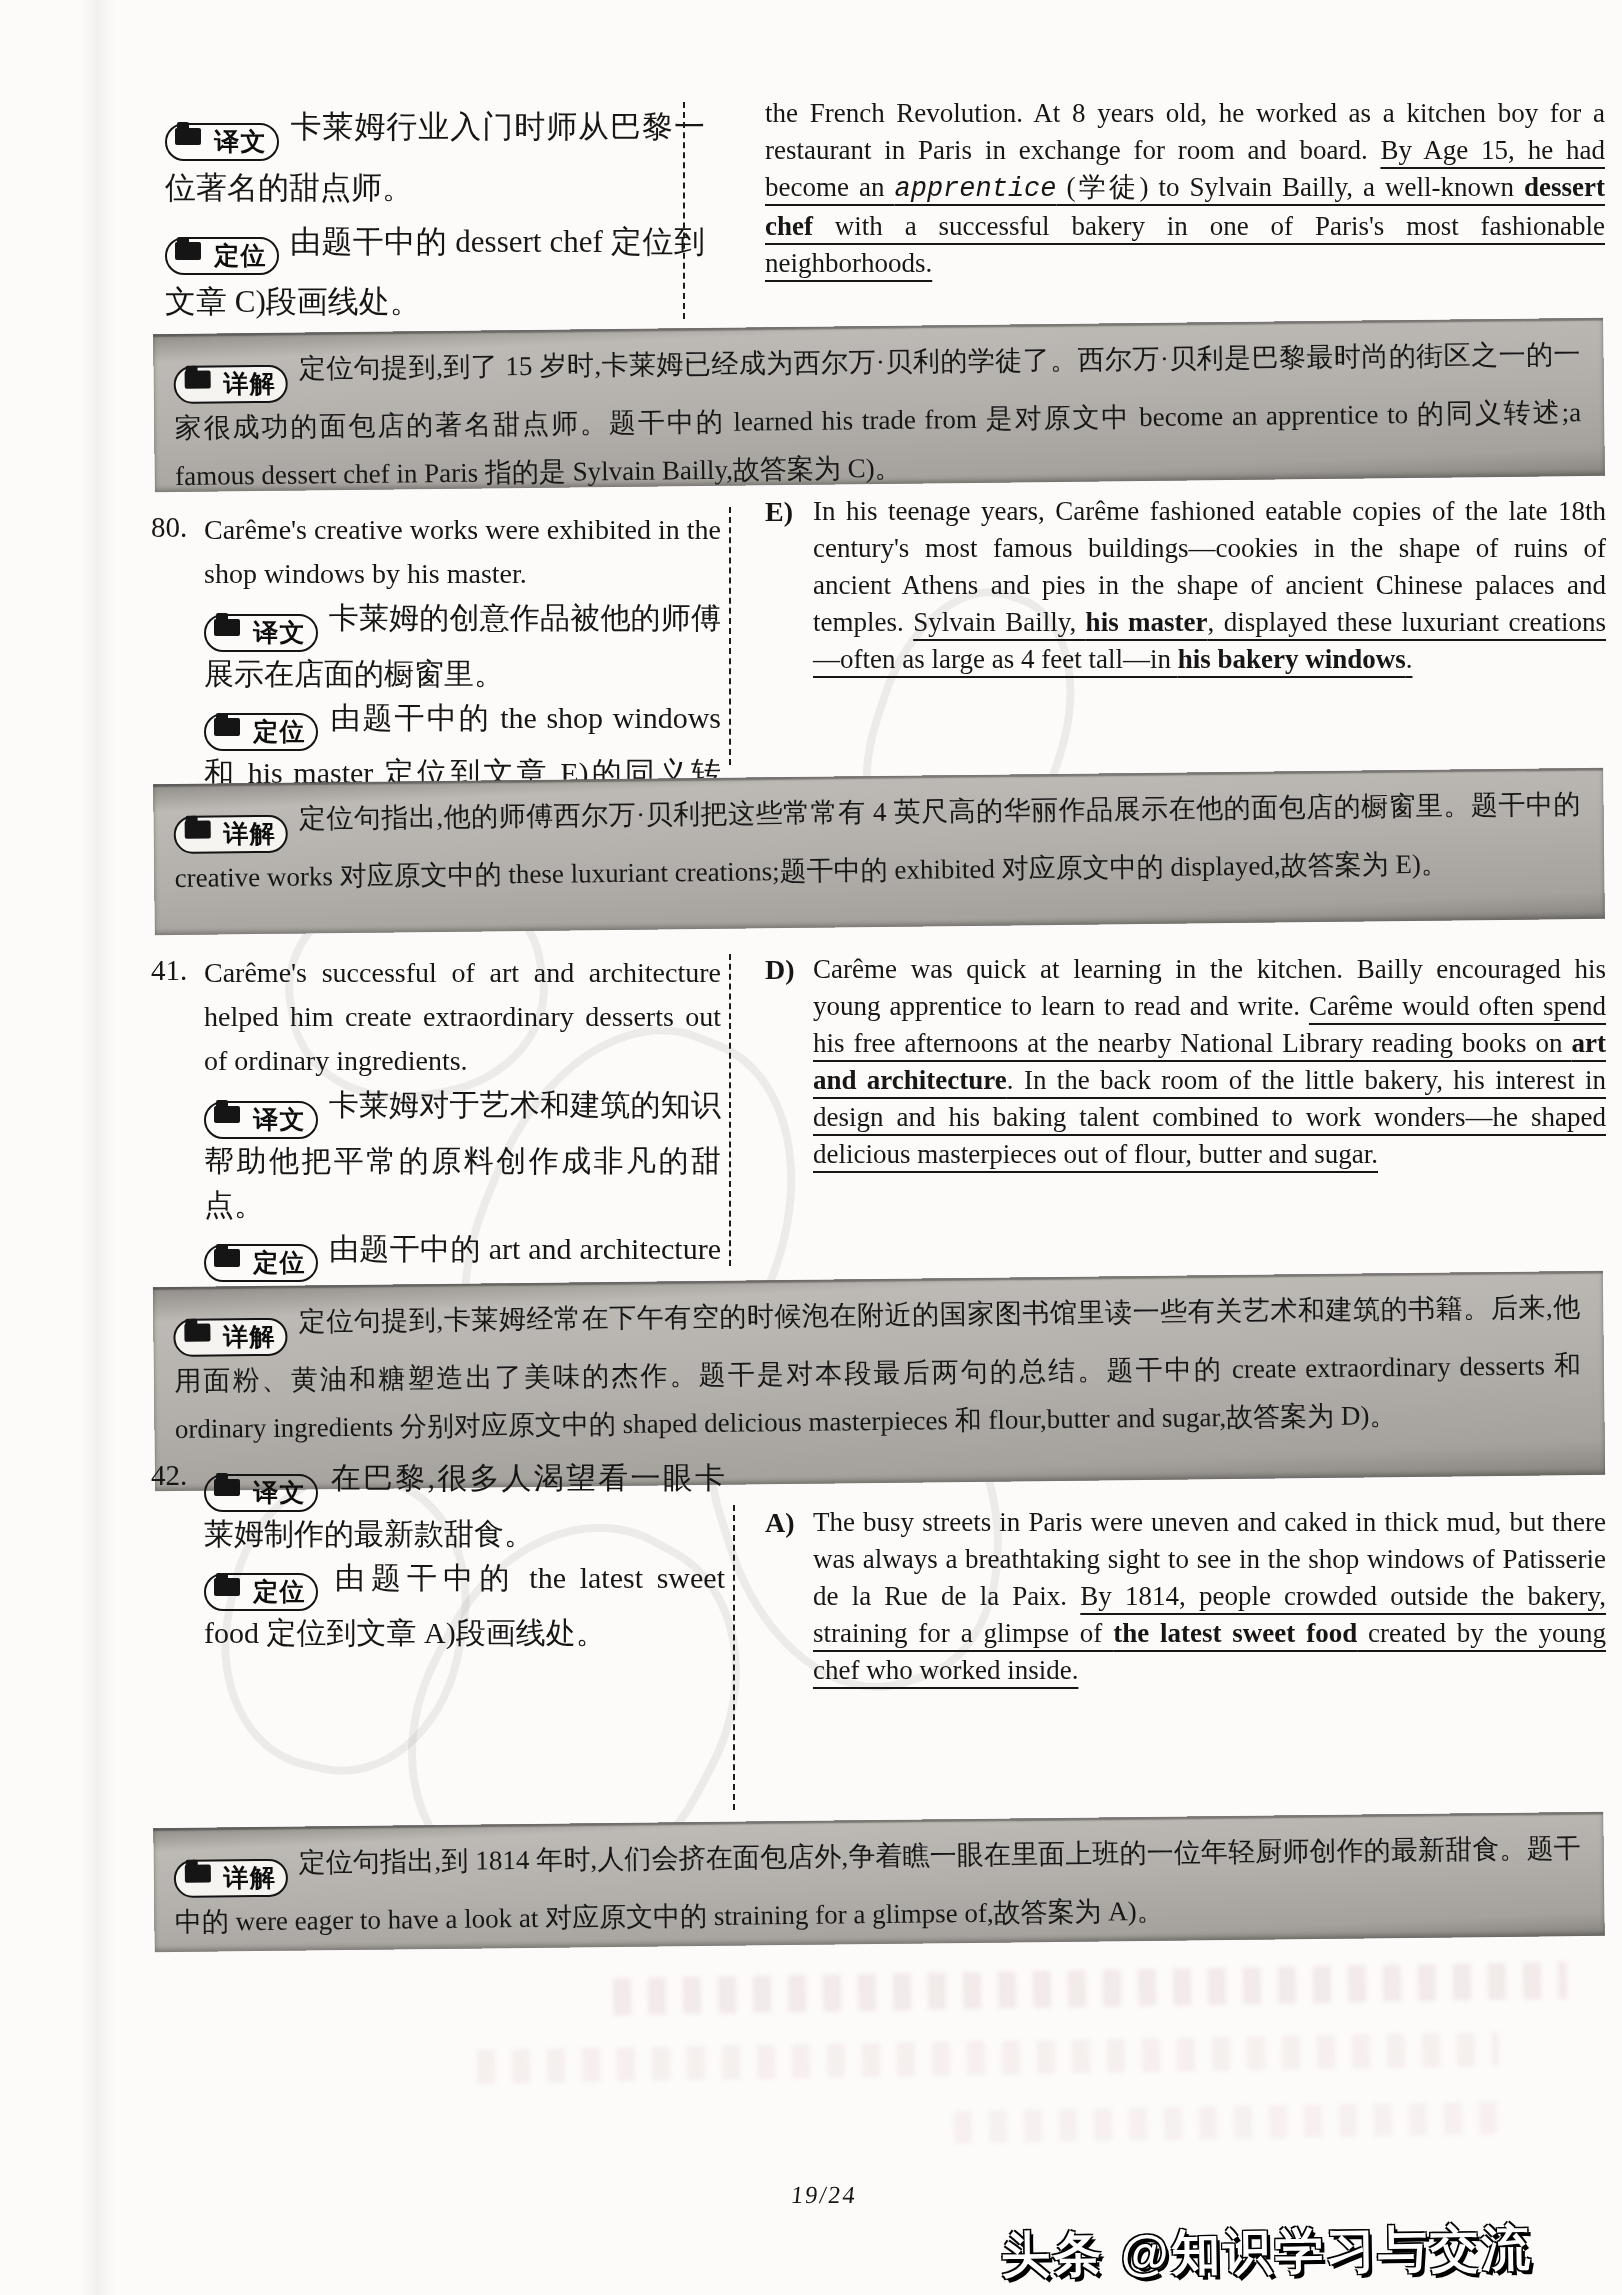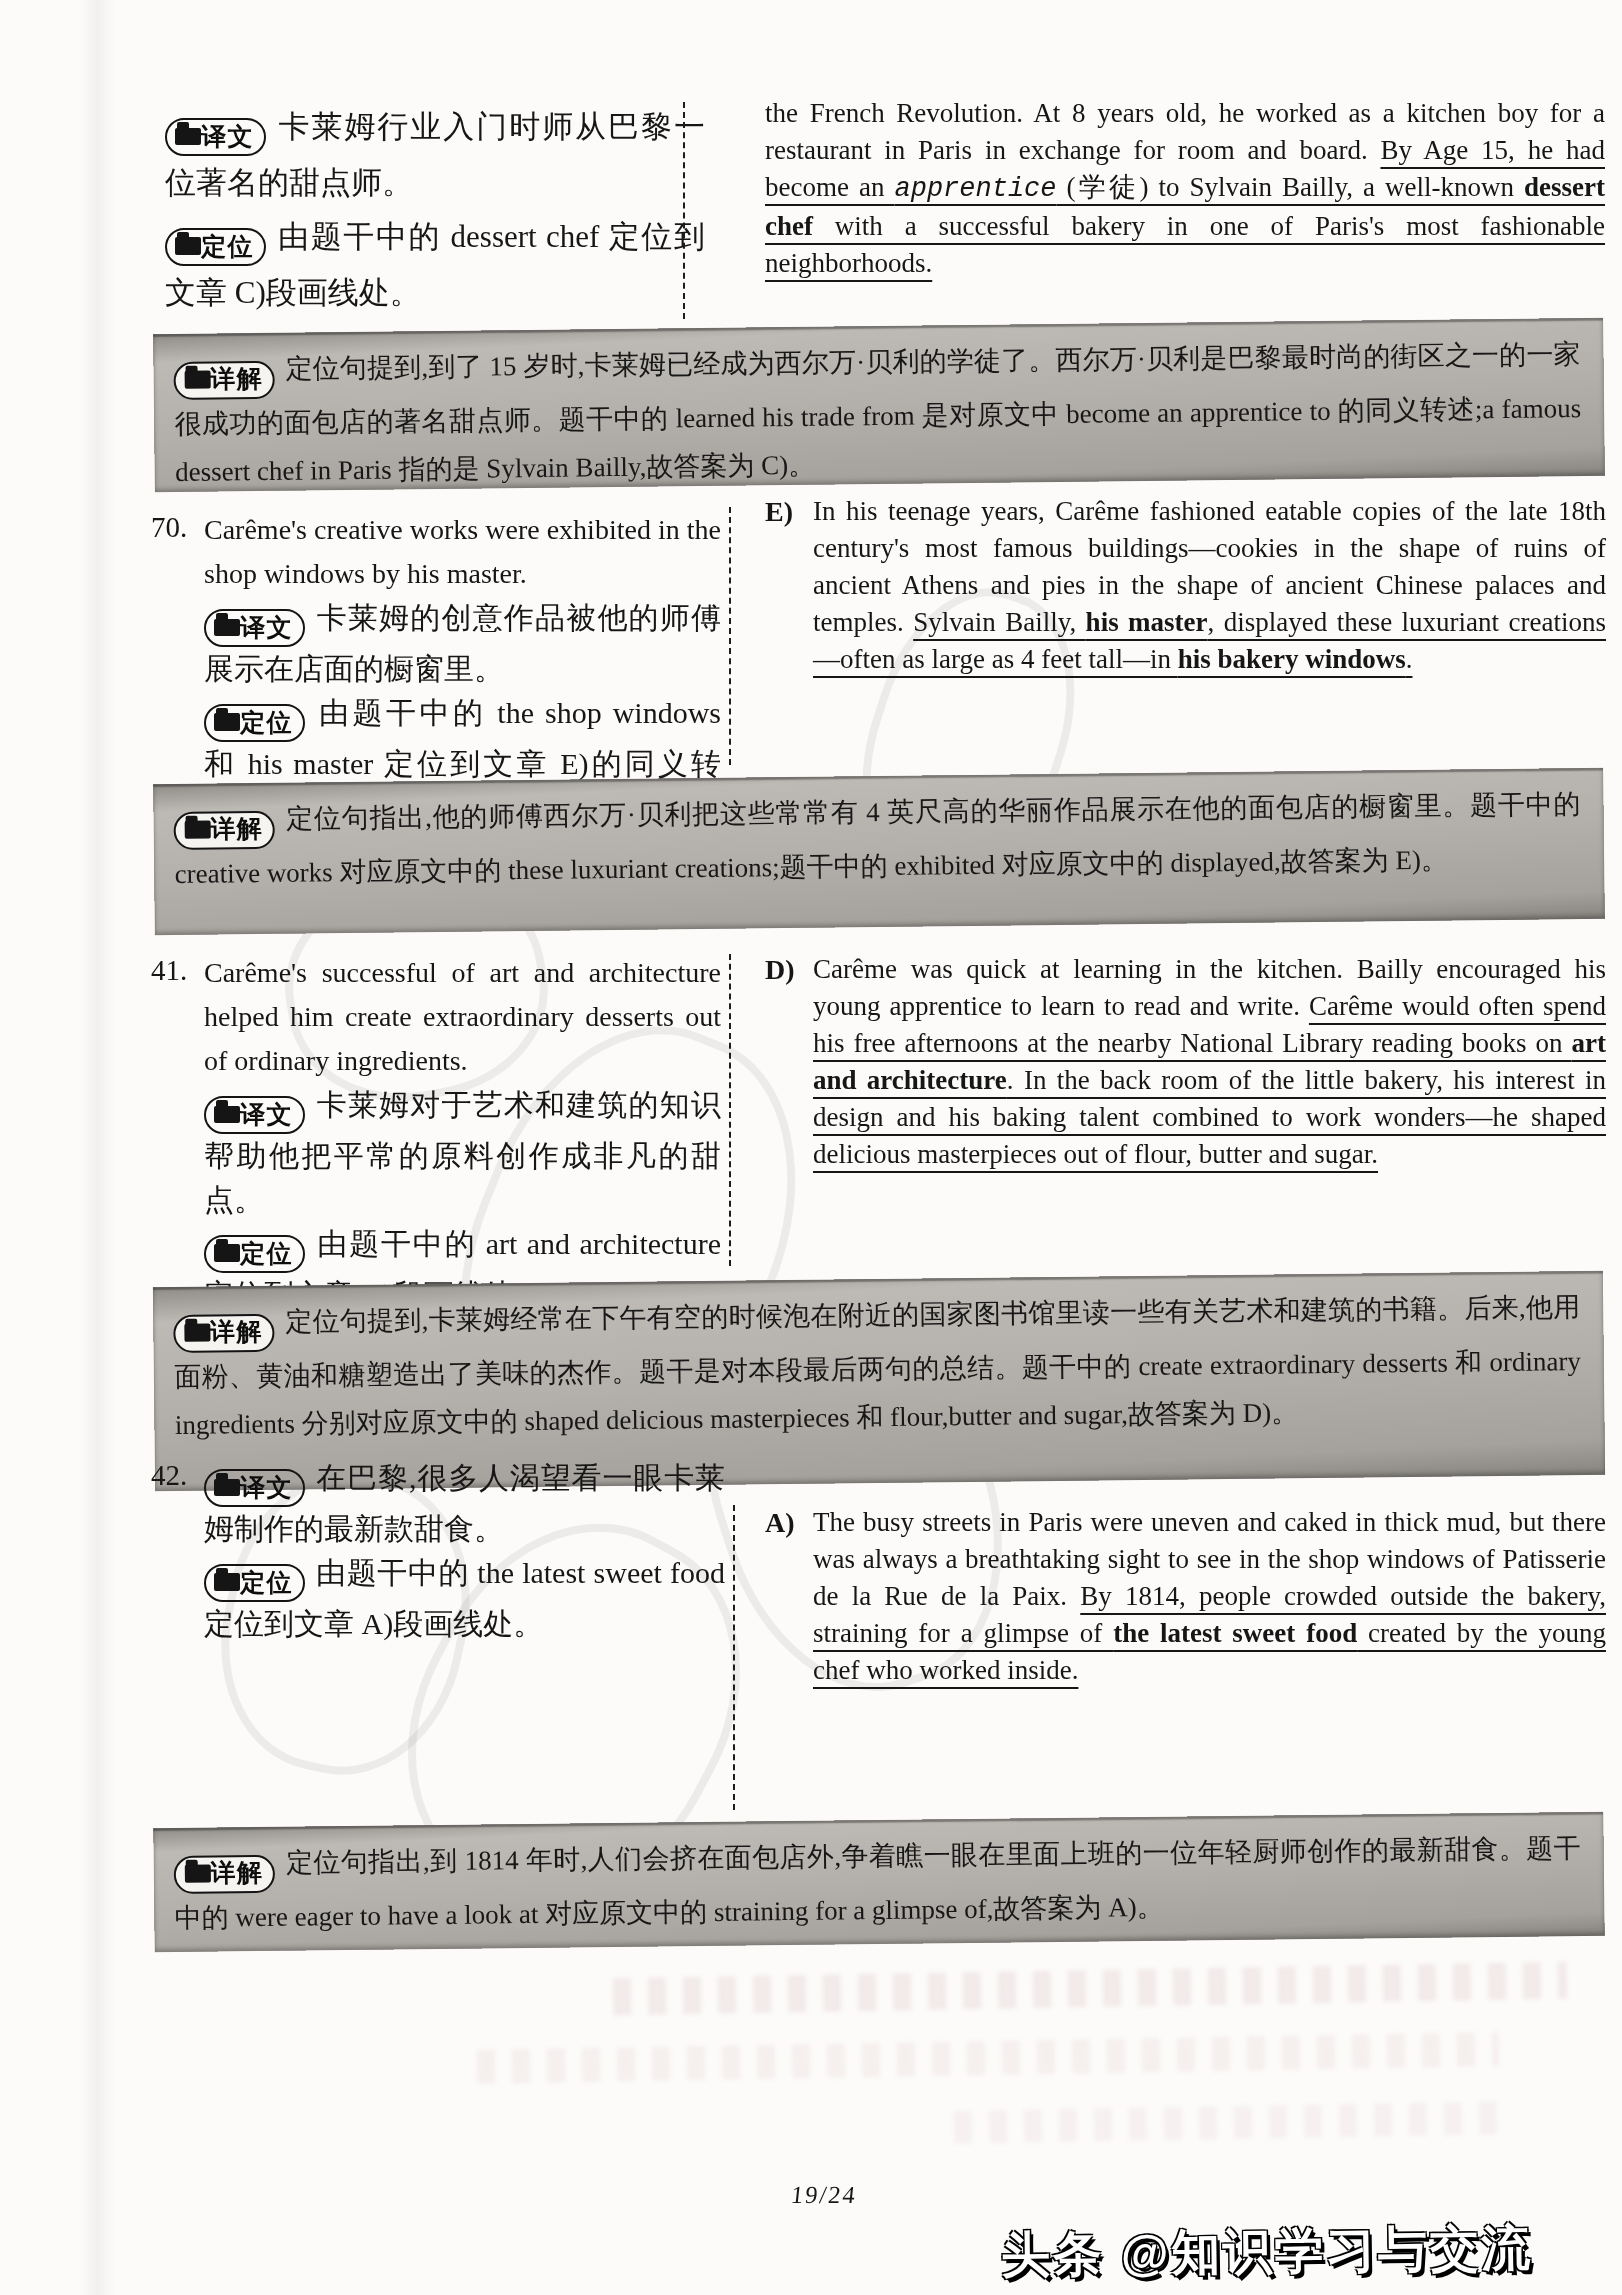--- a/index.html
+++ b/index.html
@@ -8,21 +8,21 @@
     background:#fcfbf9;color:#161616;
     font-family:"Liberation Serif","DejaVu Serif",serif;
   }
   
   .u{text-decoration:underline;text-decoration-thickness:2px;text-underline-offset:7.5px;}
   .b{font-weight:700;font-family:Liberation Serif, serif;}
   .i{font-style:italic;font-family:Liberation Mono, monospace;}
   p{margin:0;}
   
   .badge{
-    display:inline-flex;align-items:center;gap:0;
+    display:inline-flex;gap:13px;
     border:2px solid #141414;border-radius:19px;
     padding:2.7px 9.5px 4.1px 8.2px;margin-right:11px;
     vertical-align:-8.2px;background:transparent;
   }
   .badge .txt{
     font-family:"Liberation Sans","DejaVu Sans",sans-serif;
     font-weight:700;font-size:25px;line-height:27px;color:#0e0e0e;letter-spacing:1.4px;
   }
   .folder{width:26px;height:17.7px;background:#151515;border-radius:2px;position:relative;flex:0 0 auto;}
   .folder::before{content:'';position:absolute;top:-5.5px;left:1.4px;width:12.3px;height:6.1px;background:#151515;border-radius:2px 2px 0 0;}
@@ -100,21 +100,21 @@
 <div class="jx" style="left:154px;top:326px;width:1450px;height:158px;">
   <p>
     <span class="badge">
         <span class="folder"></span>
         <span class="txt">详解</span>
       </span><span>定位句提到,到了 15 岁时,卡莱姆已经成为西尔万·贝利的学徒了。西尔万·贝利是巴黎最时尚的街区之一的一家很成功的面包店的著名甜点师。题干中的 learned his trade from 是对原文中 become an apprentice to 的同义转述;a famous dessert chef in Paris 指的是 Sylvain Bailly,故答案为 C)。</span>
   </p>
 </div>
 
 <div class="qblock" style="left:151px;top:508px;width:570px;">
-  <span class="qnum">70.</span>
+  <span class="qnum">80.</span>
   <div class="qinner">
     <p class="stem">Carême's creative works were exhibited in the shop windows by his master.</p>
     <p class="cnp">
       <span class="badge">
           <span class="folder"></span>
           <span class="txt">译文</span>
         </span><span>卡莱姆的创意作品被他的师傅展示在店面的橱窗里。</span>
     </p>
     <p class="cnp">
       <span class="badge">

